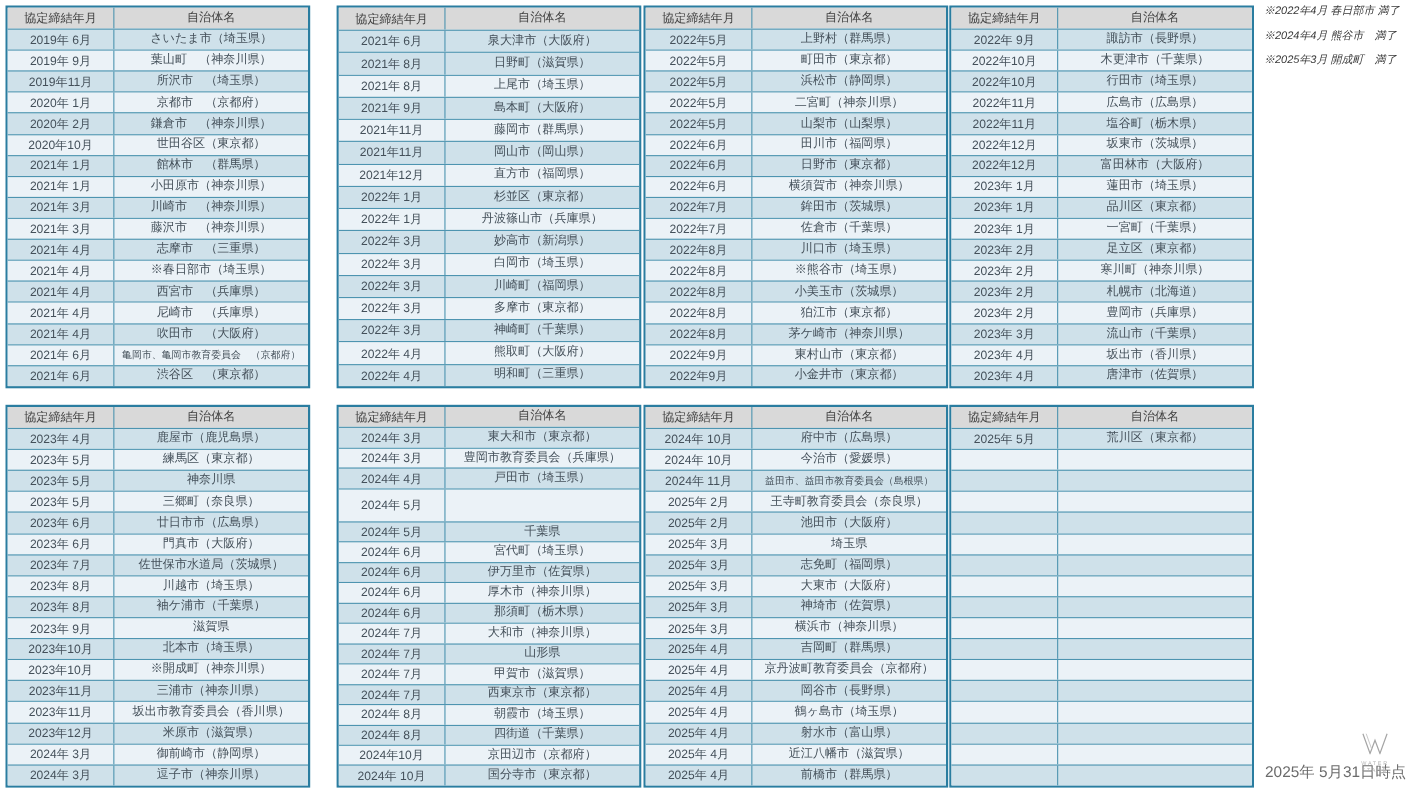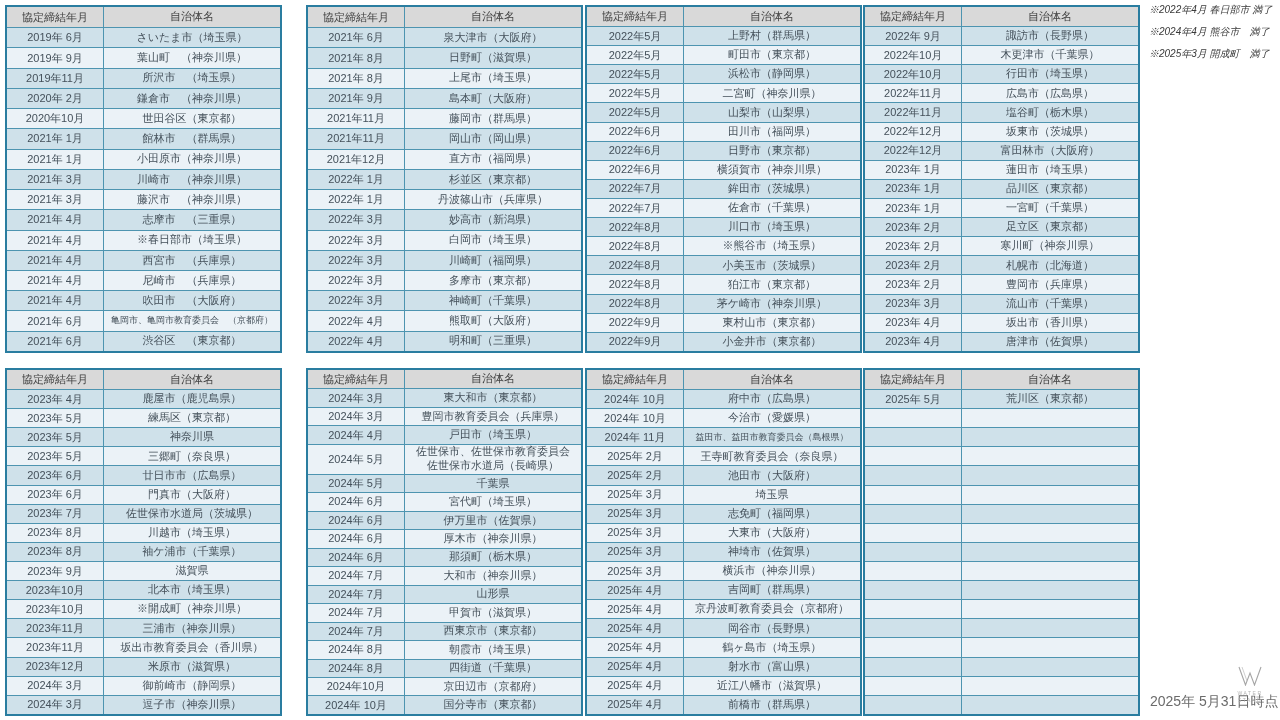--- a/index.html
+++ b/index.html
@@ -45,20 +45,24 @@
         <div class="c2">さいたま市（埼玉県）</div>
       </div>
       <div class="row even">
         <div class="c1">2019年 9月</div>
         <div class="c2">葉山町　（神奈川県）</div>
       </div>
       <div class="row odd">
         <div class="c1">2019年11月</div>
         <div class="c2">所沢市　（埼玉県）</div>
       </div>
+      <div class="row even">
+        <div class="c1">2020年 1月</div>
+        <div class="c2">京都市　（京都府）</div>
+      </div>
       <div class="row odd">
         <div class="c1">2020年 2月</div>
         <div class="c2">鎌倉市　（神奈川県）</div>
       </div>
       <div class="row even">
         <div class="c1">2020年10月</div>
         <div class="c2">世田谷区（東京都）</div>
       </div>
       <div class="row odd">
         <div class="c1">2021年 1月</div>
@@ -409,21 +413,20 @@
       <div class="row even">
         <div class="c1">2024年 3月</div>
         <div class="c2">豊岡市教育委員会（兵庫県）</div>
       </div>
       <div class="row odd">
         <div class="c1">2024年 4月</div>
         <div class="c2">戸田市（埼玉県）</div>
       </div>
       <div class="row even tall">
         <div class="c1">2024年 5月</div>
-        <div class="c2"><div>佐世保市、佐世保市教育委員会</div><div>佐世保市水道局（長崎県）</div></div>
       </div>
       <div class="row odd">
         <div class="c1">2024年 5月</div>
         <div class="c2">千葉県</div>
       </div>
       <div class="row even">
         <div class="c1">2024年 6月</div>
         <div class="c2">宮代町（埼玉県）</div>
       </div>
       <div class="row odd">

